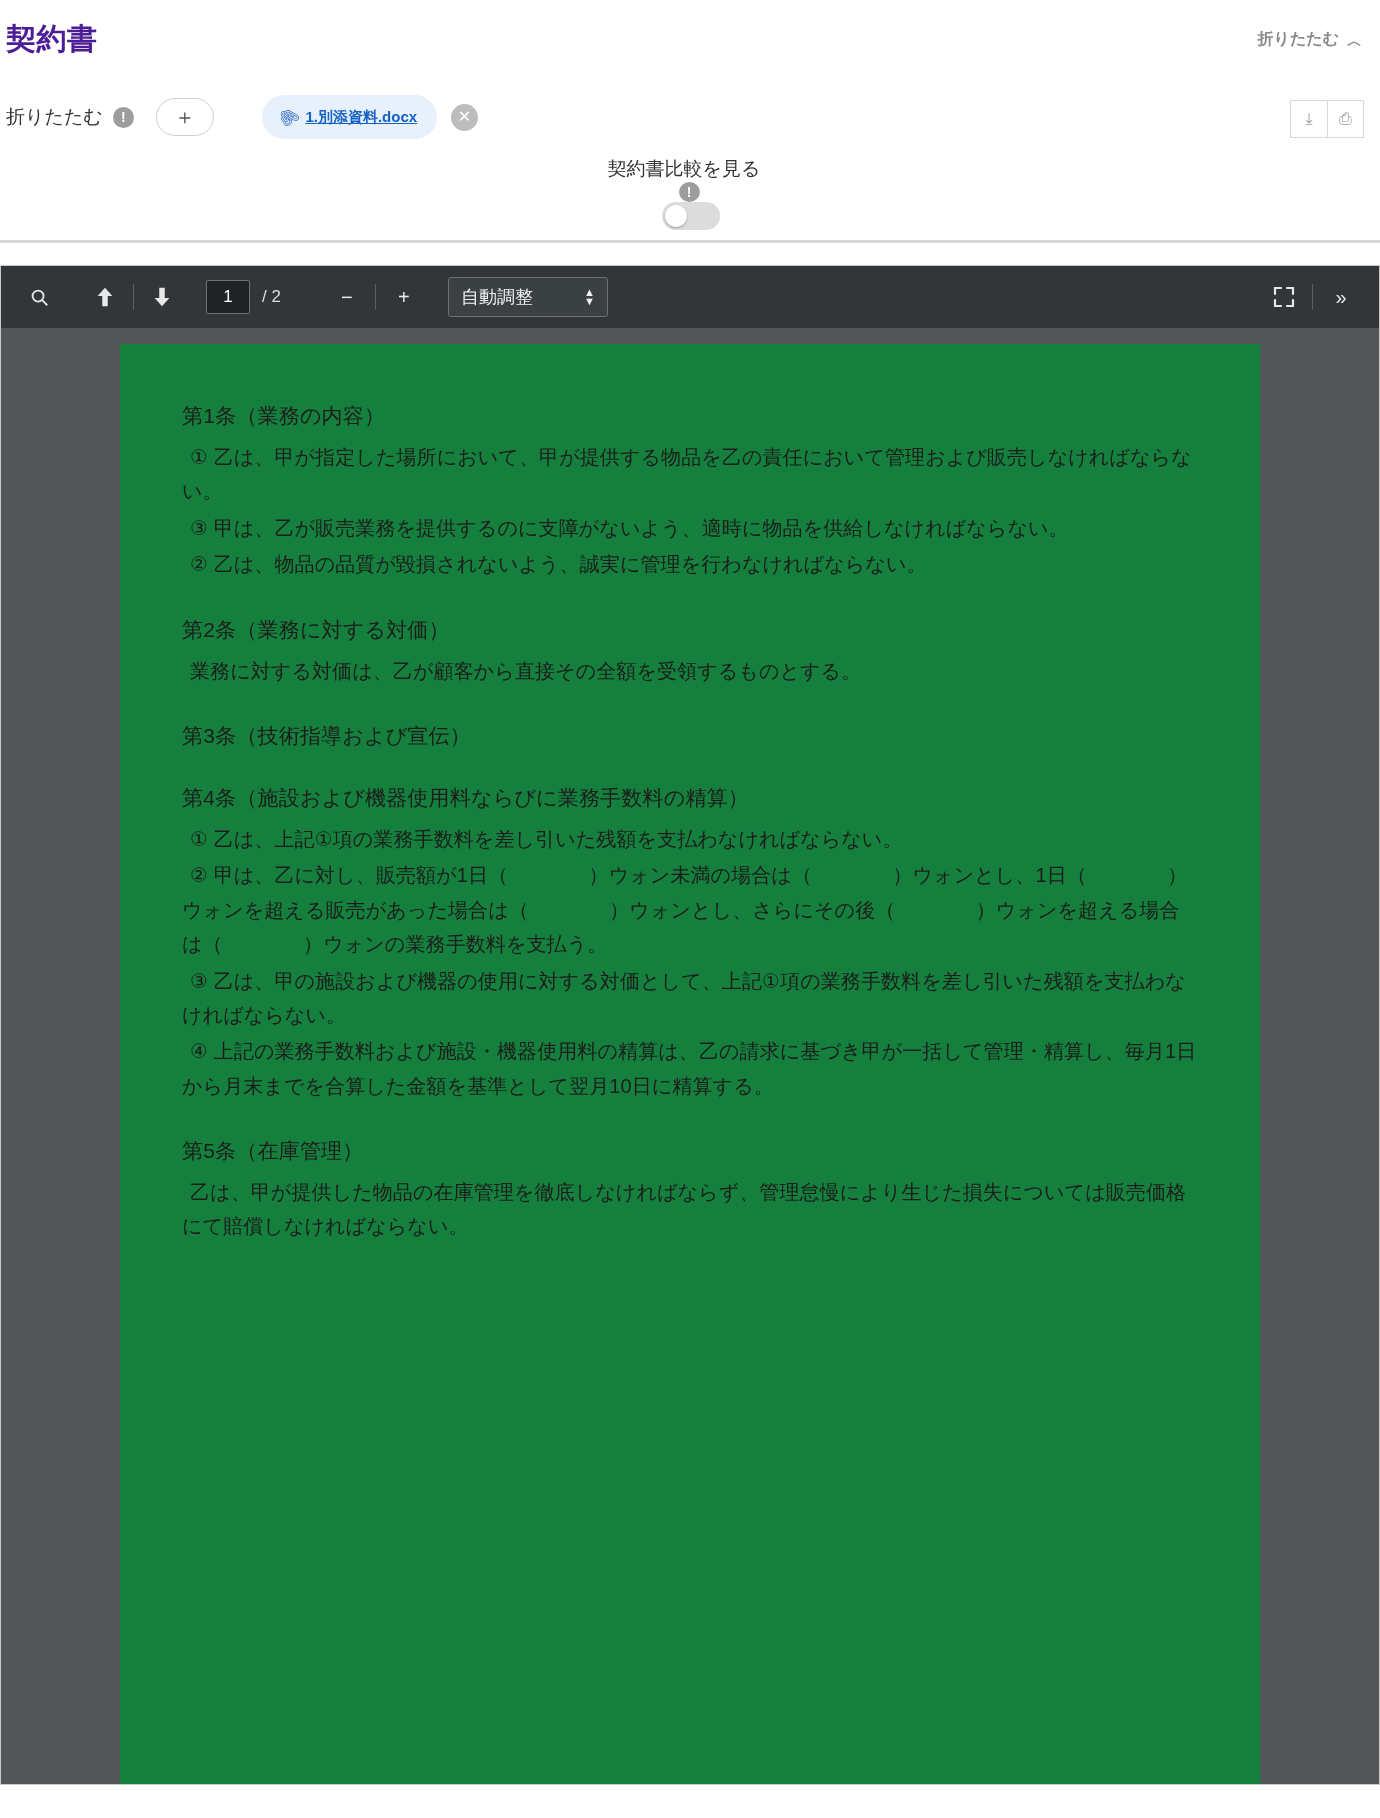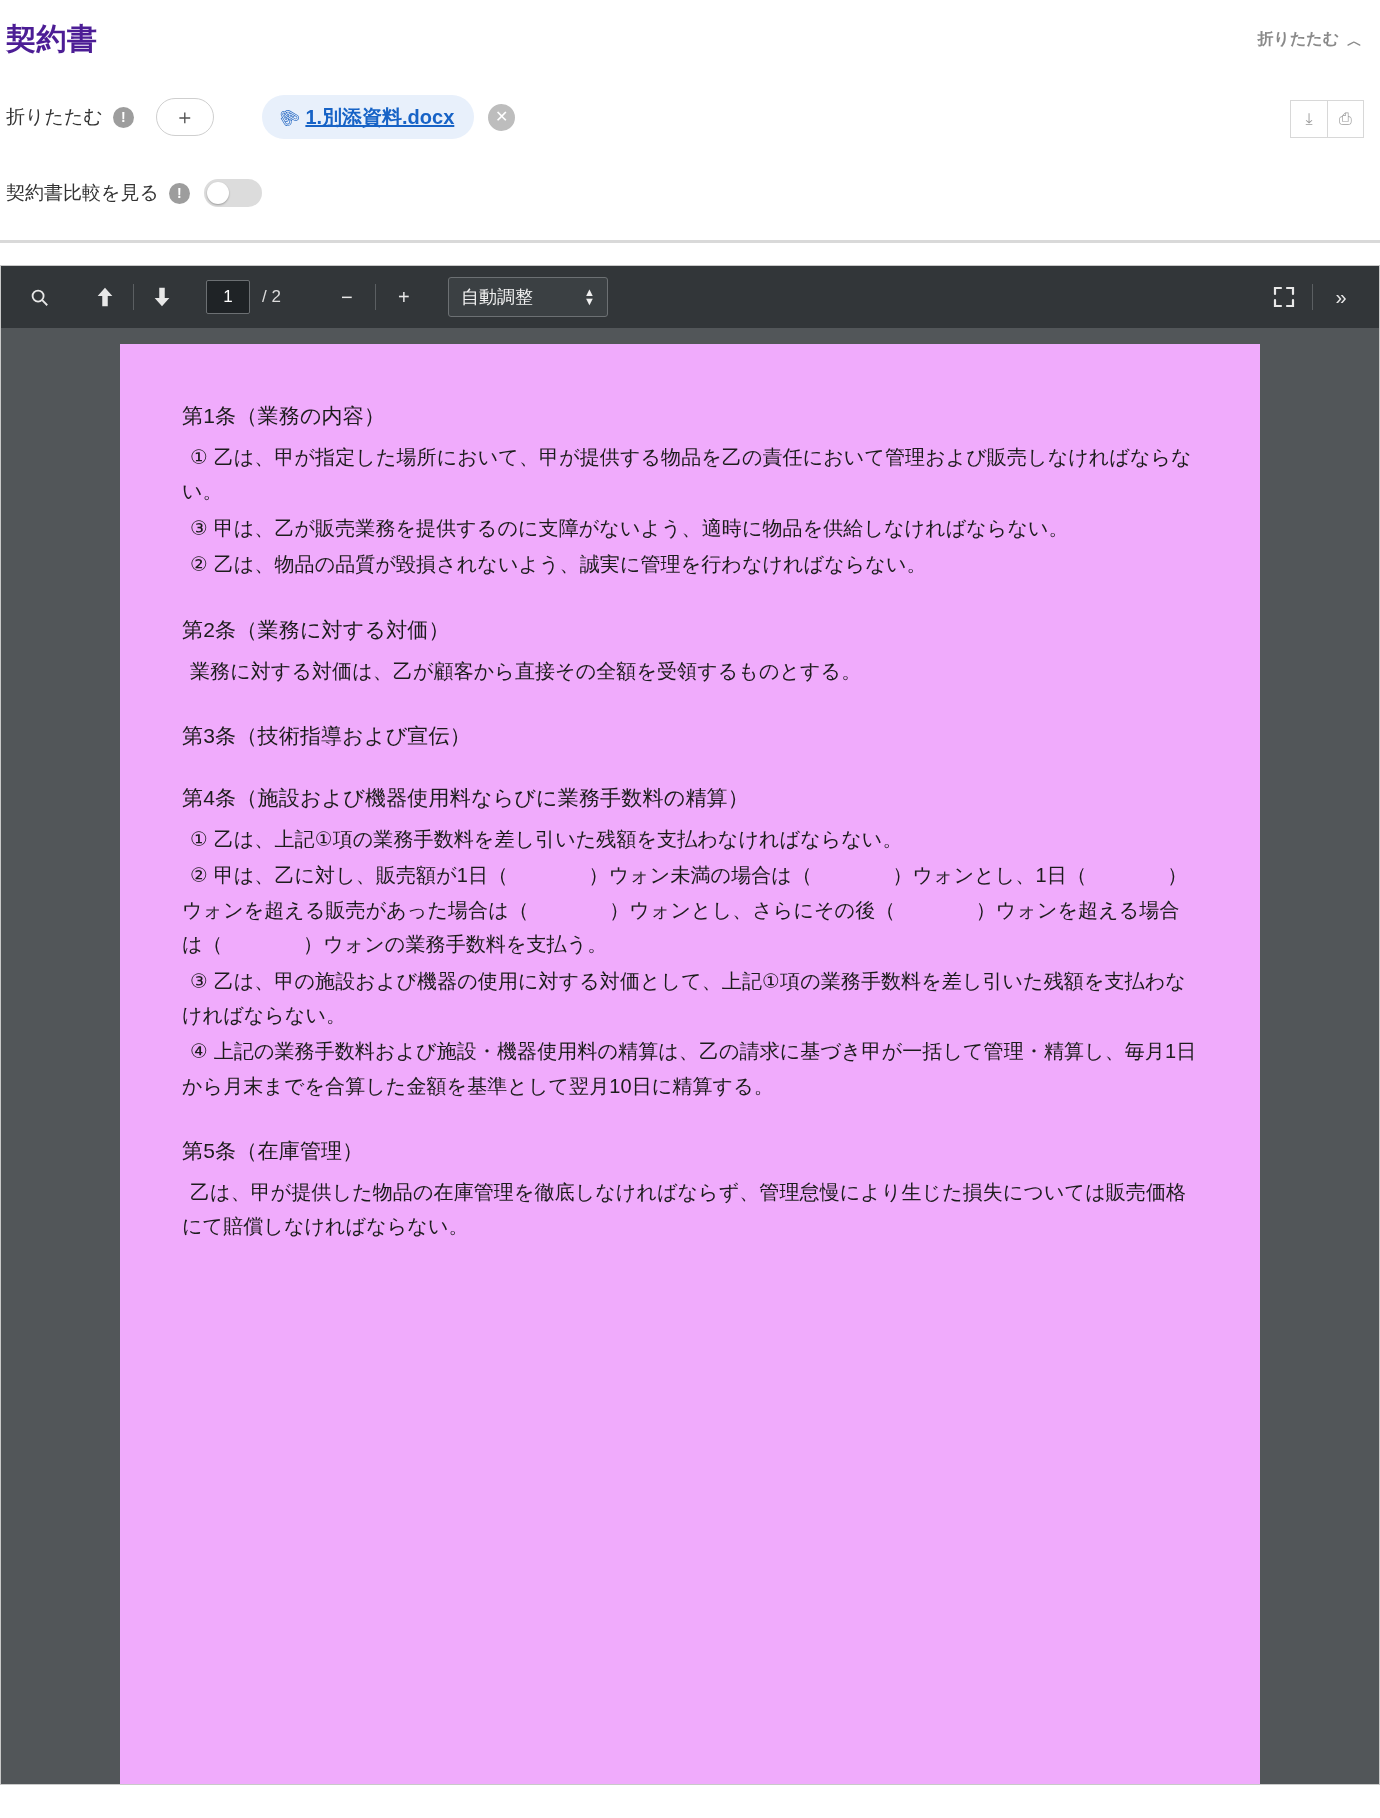--- a/index.html
+++ b/index.html
@@ -99,21 +99,21 @@
   }
   .file-chip .clip {
     color: #2b6cc4;
     font-size: 17px;
     transform: rotate(-45deg);
     display: inline-block;
   }
   .file-chip .fname {
     color: #1763c6;
     font-weight: bold;
-    font-size: 20px;
+    font-size: 15px;
     text-decoration: underline;
   }
   .chip-remove {
     margin-left: 14px;
     width: 27px;
     height: 27px;
     border-radius: 50%;
     background: #bdbdbd;
     color: #fff;
     font-size: 16px;
@@ -141,20 +141,21 @@
     background: #fff;
   }
   .attach-actions .act + .act { border-left: 1px solid #d8d8d8; }
 
   
   .compare-row {
     height: 74px;
     display: flex;
     align-items: center;
     padding: 0 18px 0 6px;
+    flex-direction: column;
   }
   .switch {
     margin-left: 14px;
     width: 58px;
     height: 28px;
     border-radius: 14px;
     background: #dcdcdc;
     position: relative;
     cursor: pointer;
     flex: none;
@@ -254,21 +255,21 @@
   
   .doc-scroll {
     padding: 16px 0 0 0;
     display: flex;
     justify-content: center;
     background: #525659;
     min-height: 1450px;
   }
   .doc-page {
     width: 1140px;
-    background: #f0abfc;
+    background: #15803d;
     padding: 58px 62px 40px 62px;
     min-height: 1440px;
     font-family: "Liberation Sans", "DejaVu Sans", sans-serif;
   }
   .doc-article { margin-bottom: 34px; }
   .art-title {
     font-size: 21px;
     color: #1c1c1c;
     margin-bottom: 10px;
     letter-spacing: .2px;

